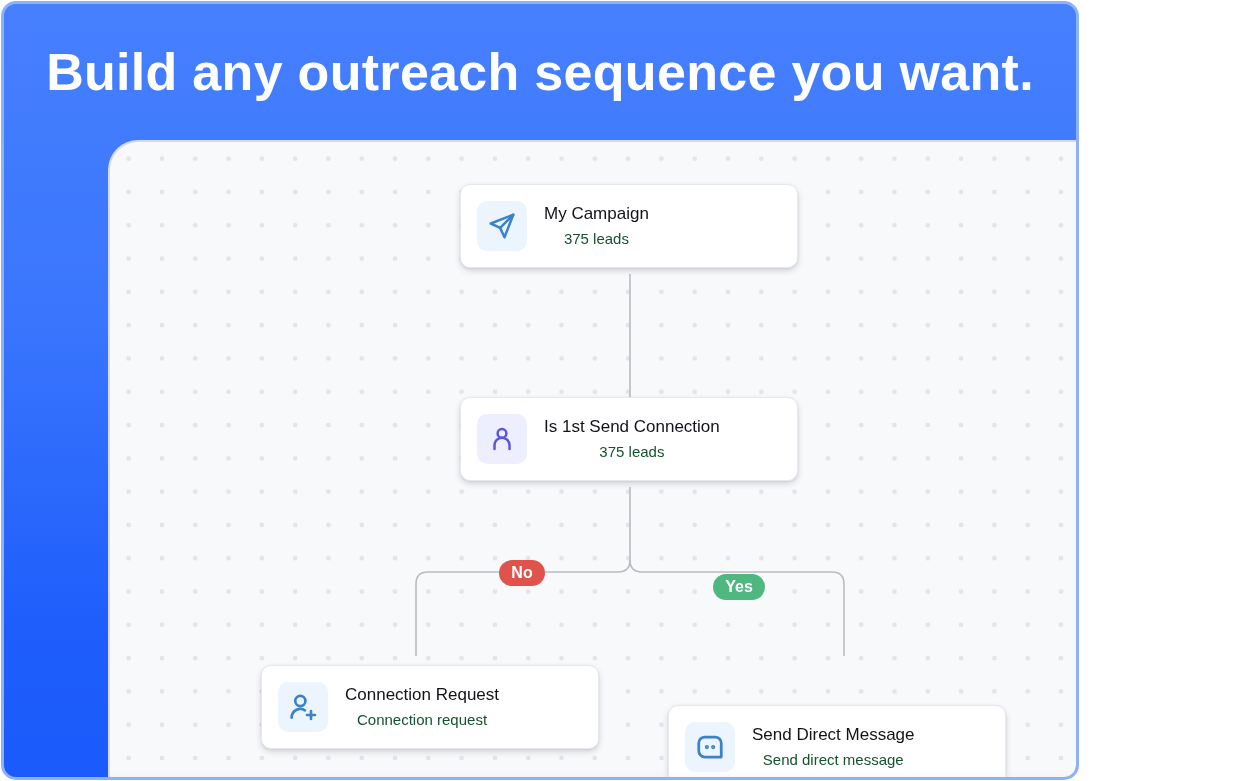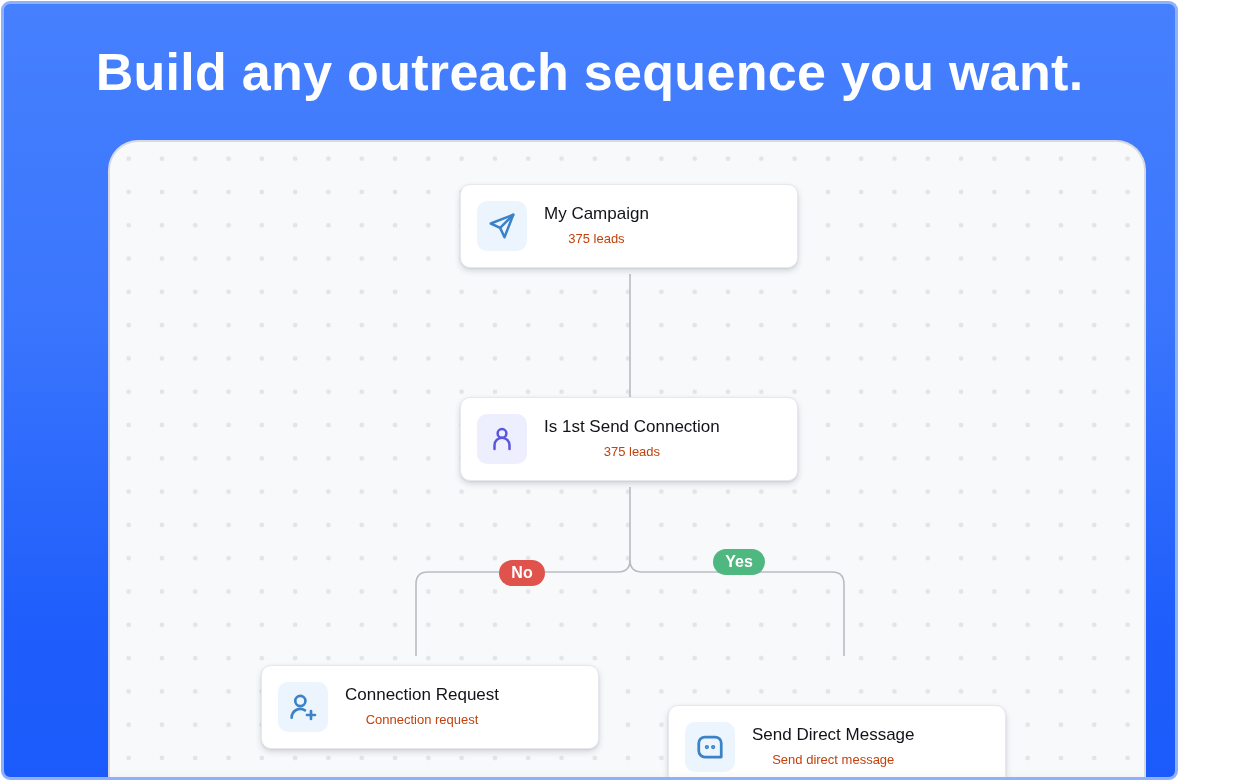--- a/index.html
+++ b/index.html
@@ -1,21 +1,21 @@
 <!DOCTYPE html>
 <html><head>
   <meta charset="utf-8">
   <style>
     * { box-sizing: border-box; margin: 0; padding: 0; }
     html, body { width: 1249px; height: 781px; background: #ffffff; overflow: hidden; }
     body { font-family: "Liberation Sans", "DejaVu Sans", sans-serif; position: relative; }
 
     .frame {
-      position: absolute; left: 1px; top: 1px; width: 1177px; height: 779px;
-      border-radius: 9px;
+      position: absolute; left: 1px; top: 1px; width: 1078px; height: 779px;
+      border-radius: 15px;
       background: linear-gradient(180deg, #4680fe 0%, #3a76fd 40%, #1f5efb 80%, #1b5bfb 100%);
       border: 3px solid #8fb1fb;
       overflow: hidden;
       text-decoration: underline;
     }
     .headline {
       position: absolute; left: 0; top: 38px; width: 100%;
       text-align: center; color: #ffffff;
       font-size: 52px; font-weight: 700; letter-spacing: 0.3px;
       font-family: "Liberation Sans", "DejaVu Sans", sans-serif;
@@ -48,21 +48,21 @@
     }
     .node-icon {
       width: 50px; height: 50px; border-radius: 10px;
       display: flex; align-items: center; justify-content: center;
       flex-shrink: 0;
     }
     .node-icon.blue { background: #ecf5fe; }
     .node-icon.violet { background: #eeeffe; }
     .node-text { margin-left: 17px; display: flex; flex-direction: column; }
     .node-title { font-size: 17px; color: #111318; line-height: 20px; }
-    .node-sub { font-size: 13px; color: #c2410c; line-height: 18px; margin-top: 6px; }
+    .node-sub { font-size: 15px; color: #14532d; line-height: 18px; margin-top: 6px; }
 
     .pill {
       position: absolute; height: 26px; border-radius: 13px;
       color: #ffffff; font-size: 16px; font-weight: 700;
       display: flex; align-items: center; justify-content: center;
       cursor: pointer;
     }
     .pill.no { background: #e0534d; width: 46px; }
     .pill.yes { background: #4fb780; width: 52px; }
   </style>
@@ -101,21 +101,21 @@
           <path d="M6 20 V17 a6 6 0 0 1 12 0 V20"></path>
         </svg>
       </div>
       <div class="node-text">
         <span class="node-title">Is 1st Send Connection</span>
         <span class="node-sub">375 leads</span>
       </div>
     </div>
 
     <div class="pill no" style="left:389px; top:418px;">No</div>
-    <div class="pill yes" style="left:603px; top:407px;">Yes</div>
+    <div class="pill yes" style="left:603px; top:432px;">Yes</div>
 
     <div class="node" style="left:151px; top:523px;">
       <div class="node-icon blue">
         <svg width="32" height="32" viewBox="0 0 24 24" fill="none" stroke="#3b82c8" stroke-width="2" stroke-linecap="round">
           <circle cx="10" cy="7.5" r="3.8"></circle>
           <path d="M3.5 20 a6.5 6.5 0 0 1 10 -5.5"></path>
           <path d="M18 15 V21 M15 18 H21"></path>
         </svg>
       </div>
       <div class="node-text">

